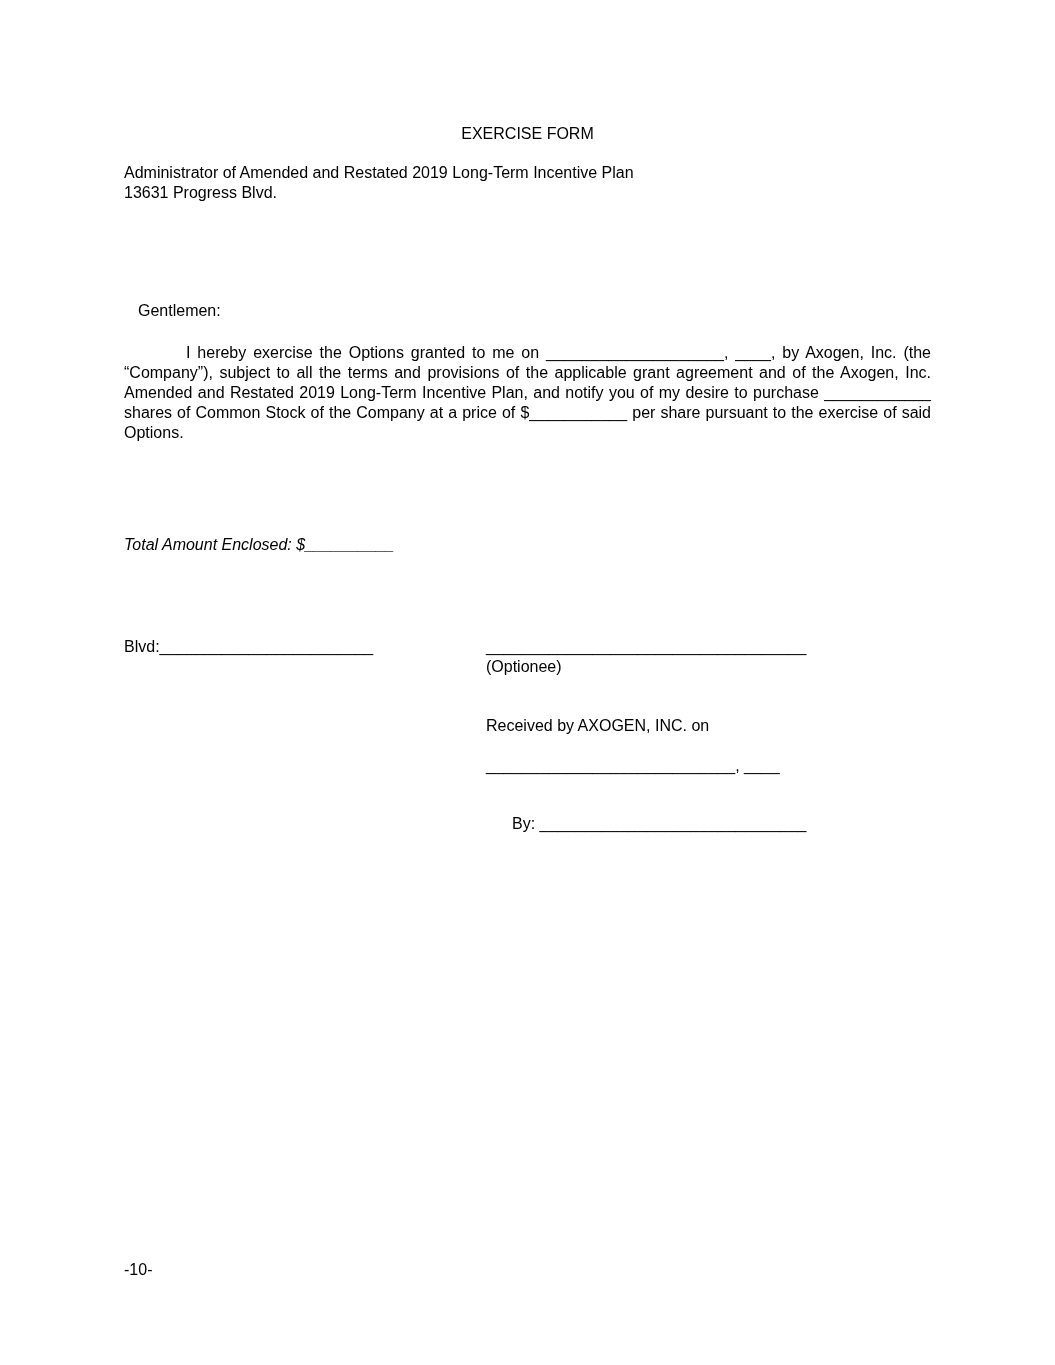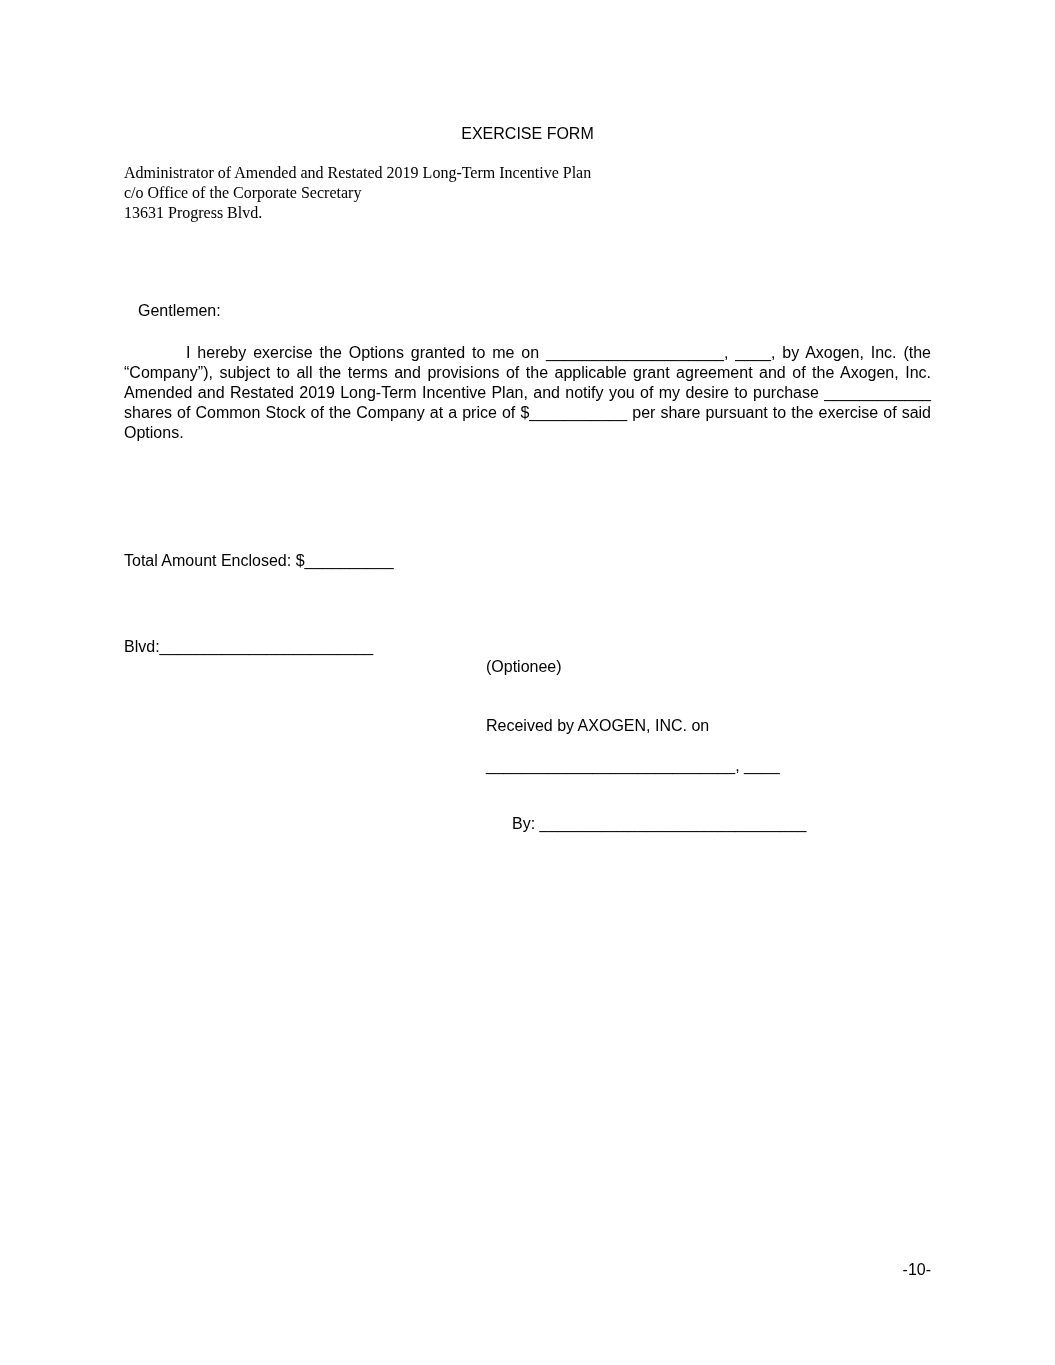--- a/index.html
+++ b/index.html
@@ -21,41 +21,42 @@
     left: 124px;
     width: 807px;
     text-align: center;
     white-space: nowrap;
   }
   .address-block {
     position: absolute;
     top: 163px;
     left: 124px;
   }
-  .address-block div { white-space: nowrap; font-family: Liberation Serif, serif; }
+  .address-block div { white-space: nowrap; }
   .salutation {
     position: absolute;
     top: 301px;
     left: 124px;
     white-space: nowrap;
     margin-left: 14px;
   }
   .body-paragraph {
     position: absolute;
     top: 343px;
     left: 124px;
     width: 807px;
     text-align: justify;
     text-indent: 62px;
   }
   .total-amount {
     position: absolute;
-    top: 551px;
+    top: 535px;
     left: 124px;
     white-space: nowrap;
+    font-style: italic;
   }
   .date-line {
     position: absolute;
     top: 637px;
     left: 124px;
     white-space: nowrap;
   }
   .optionee-sig-line {
     position: absolute;
     top: 637px;
@@ -85,45 +86,45 @@
     position: absolute;
     top: 814px;
     left: 512px;
     white-space: nowrap;
   }
   .page-number {
     position: absolute;
     top: 1260px;
     left: 124px;
     width: 807px;
-    text-align: right;
+    text-align: left;
     white-space: nowrap;
   }
 </style>
 </head>
 <body>
 
 <div class="page">
 
   <div class="doc-title">EXERCISE FORM</div>
 
   <div class="address-block">
     <div>Administrator of Amended and Restated 2019 Long-Term Incentive Plan</div>
-    <div>c/o Office of the Corporate Secretary</div>
     <div>13631 Progress Blvd.</div>
   </div>
 
   <div class="salutation">Gentlemen:</div>
 
   <div class="body-paragraph">I hereby exercise the Options granted to me on ____________________, ____, by Axogen, Inc. (the “Company”), subject to all the terms and provisions of the applicable grant agreement and of the Axogen, Inc. Amended and Restated 2019 Long-Term Incentive Plan, and notify you of my desire to purchase ____________ shares of Common Stock of the Company at a price of $___________ per share pursuant to the exercise of said Options.</div>
 
   <div class="total-amount">Total Amount Enclosed: $__________</div>
 
   <div class="date-line">Blvd:________________________</div>
 
+  <div class="optionee-sig-line">____________________________________</div>
 
   <div class="optionee-caption">(Optionee)</div>
 
   <div class="received-line1">Received by AXOGEN, INC. on</div>
 
   <div class="received-line2">____________________________, ____</div>
 
   <div class="by-line">By: ______________________________</div>
 
   <div class="page-number">-10-</div>

